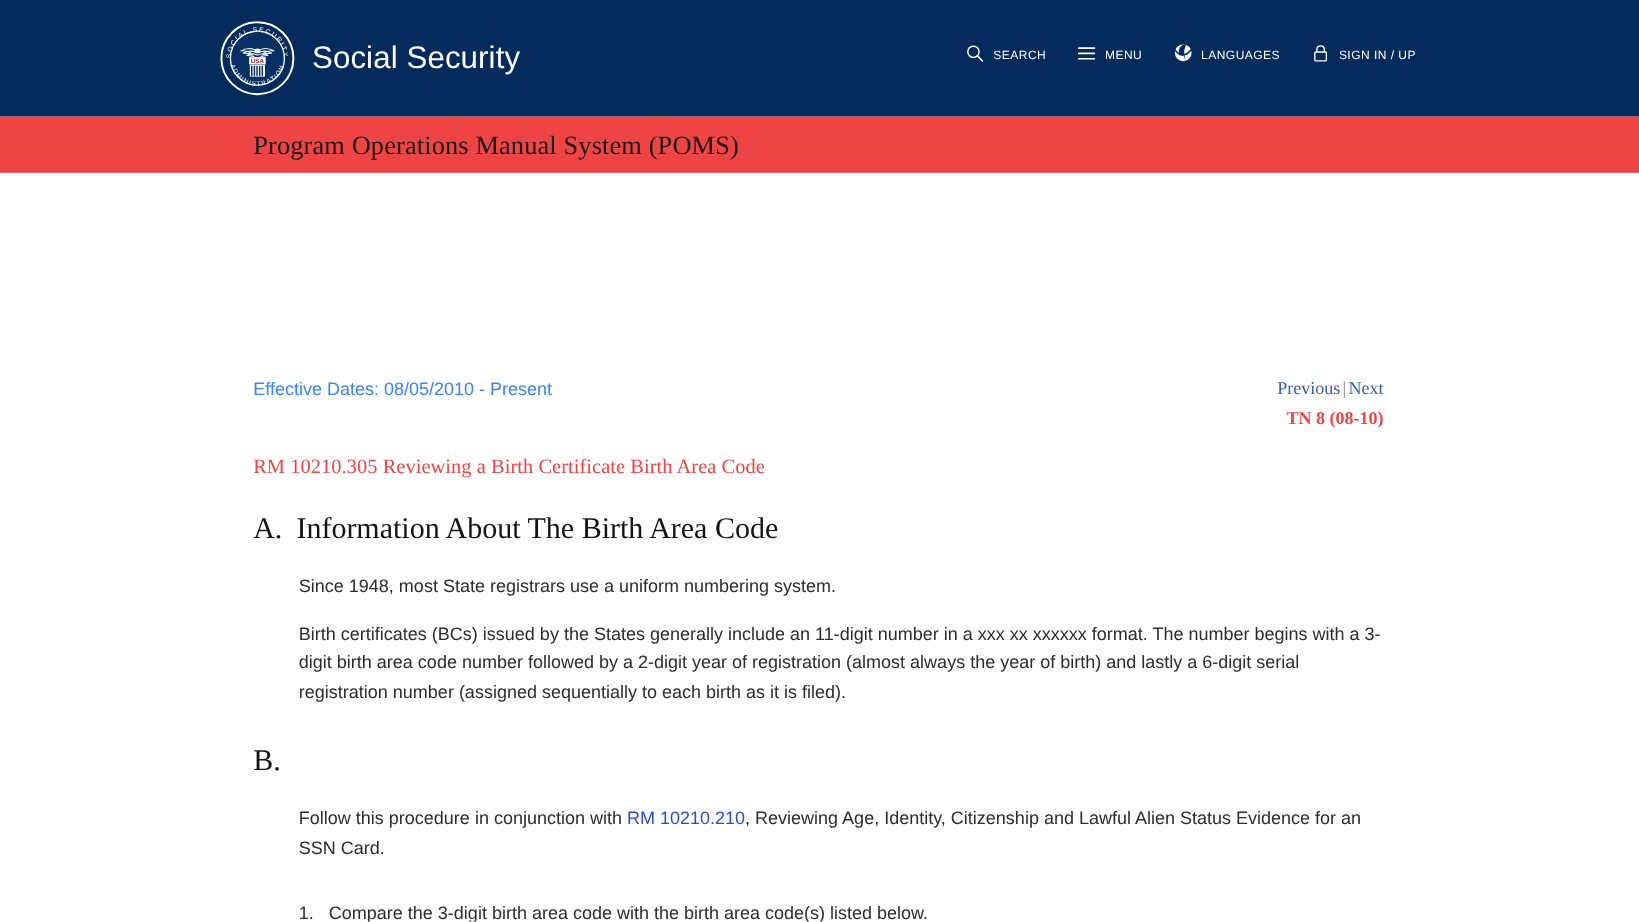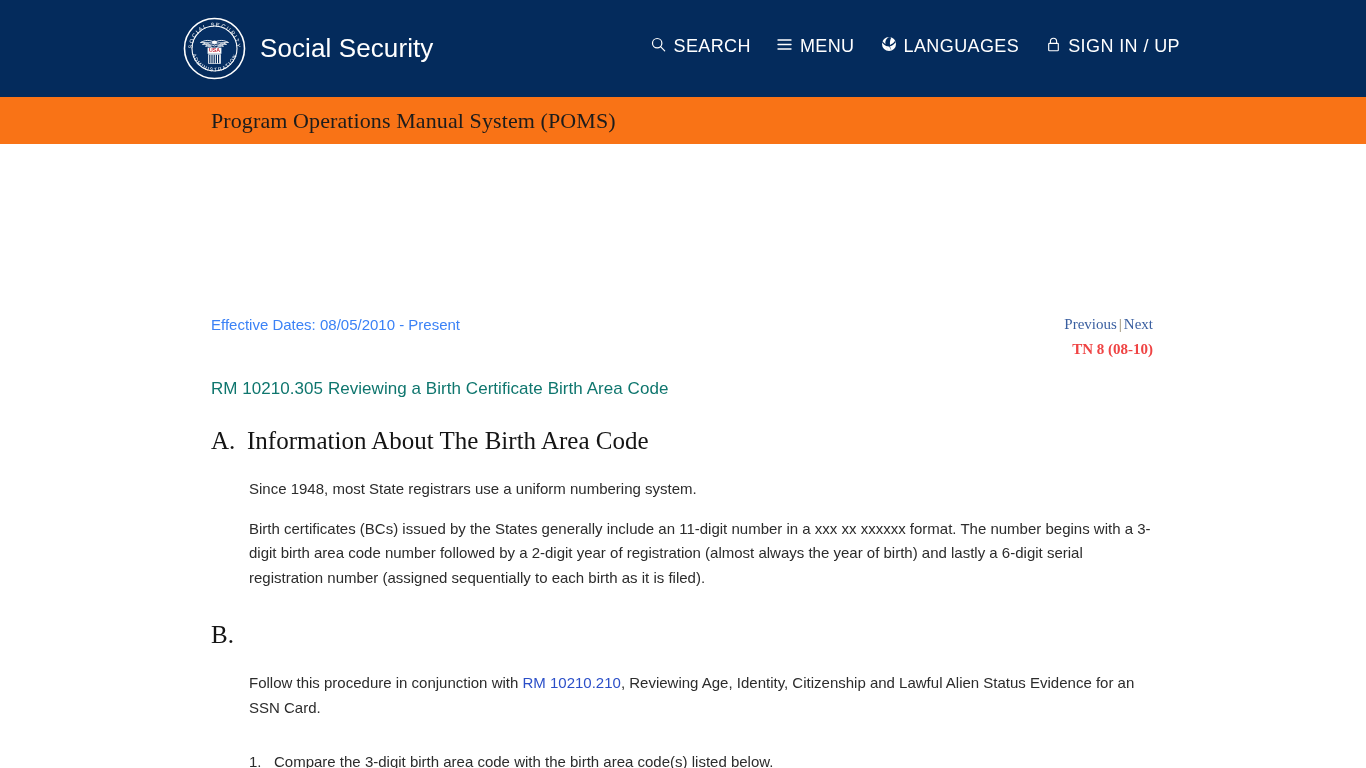--- a/index.html
+++ b/index.html
@@ -53,40 +53,40 @@
   .header-nav {
     position: absolute;
     right: 186px;
     top: 36px;
     display: flex;
     align-items: center;
     gap: 26px;
   }
   .nav-item {
     display: flex;
-    align-items: flex-start;
+    align-items: flex-end;
     gap: 7px;
     color: #ffffff;
-    font-size: 18px;
+    font-size: 10px;
     letter-spacing: 0.4px;
     text-decoration: none;
     white-space: nowrap;
     cursor: pointer;
   }
   .nav-icon {
     display: inline-flex;
     align-items: center;
     justify-content: center;
     width: 16px;
     height: 16px;
   }
 
   
   .poms-bar {
-    background: #f97316;
+    background: #ef4444;
     height: 47px;
     width: 100%;
   }
   .poms-bar-inner {
     width: 1366px;
     height: 47px;
     position: relative;
   }
   .poms-title {
     position: absolute;
@@ -140,23 +140,23 @@
     font-weight: bold;
     color: #ef4444;
     line-height: 22px;
     margin-top: 4px;
   }
 
   .rm-heading {
     position: absolute;
     left: 211px;
     top: 235px;
-    font-family: Liberation Sans, sans-serif;
+    font-family: Liberation Serif, serif;
     font-size: 17px;
-    color: #0f766e;
+    color: #ef4444;
     letter-spacing: 0.05px;
   }
 
   .doc-body {
     position: absolute;
     left: 0;
     top: 272px;
     width: 1366px;
   }
 

